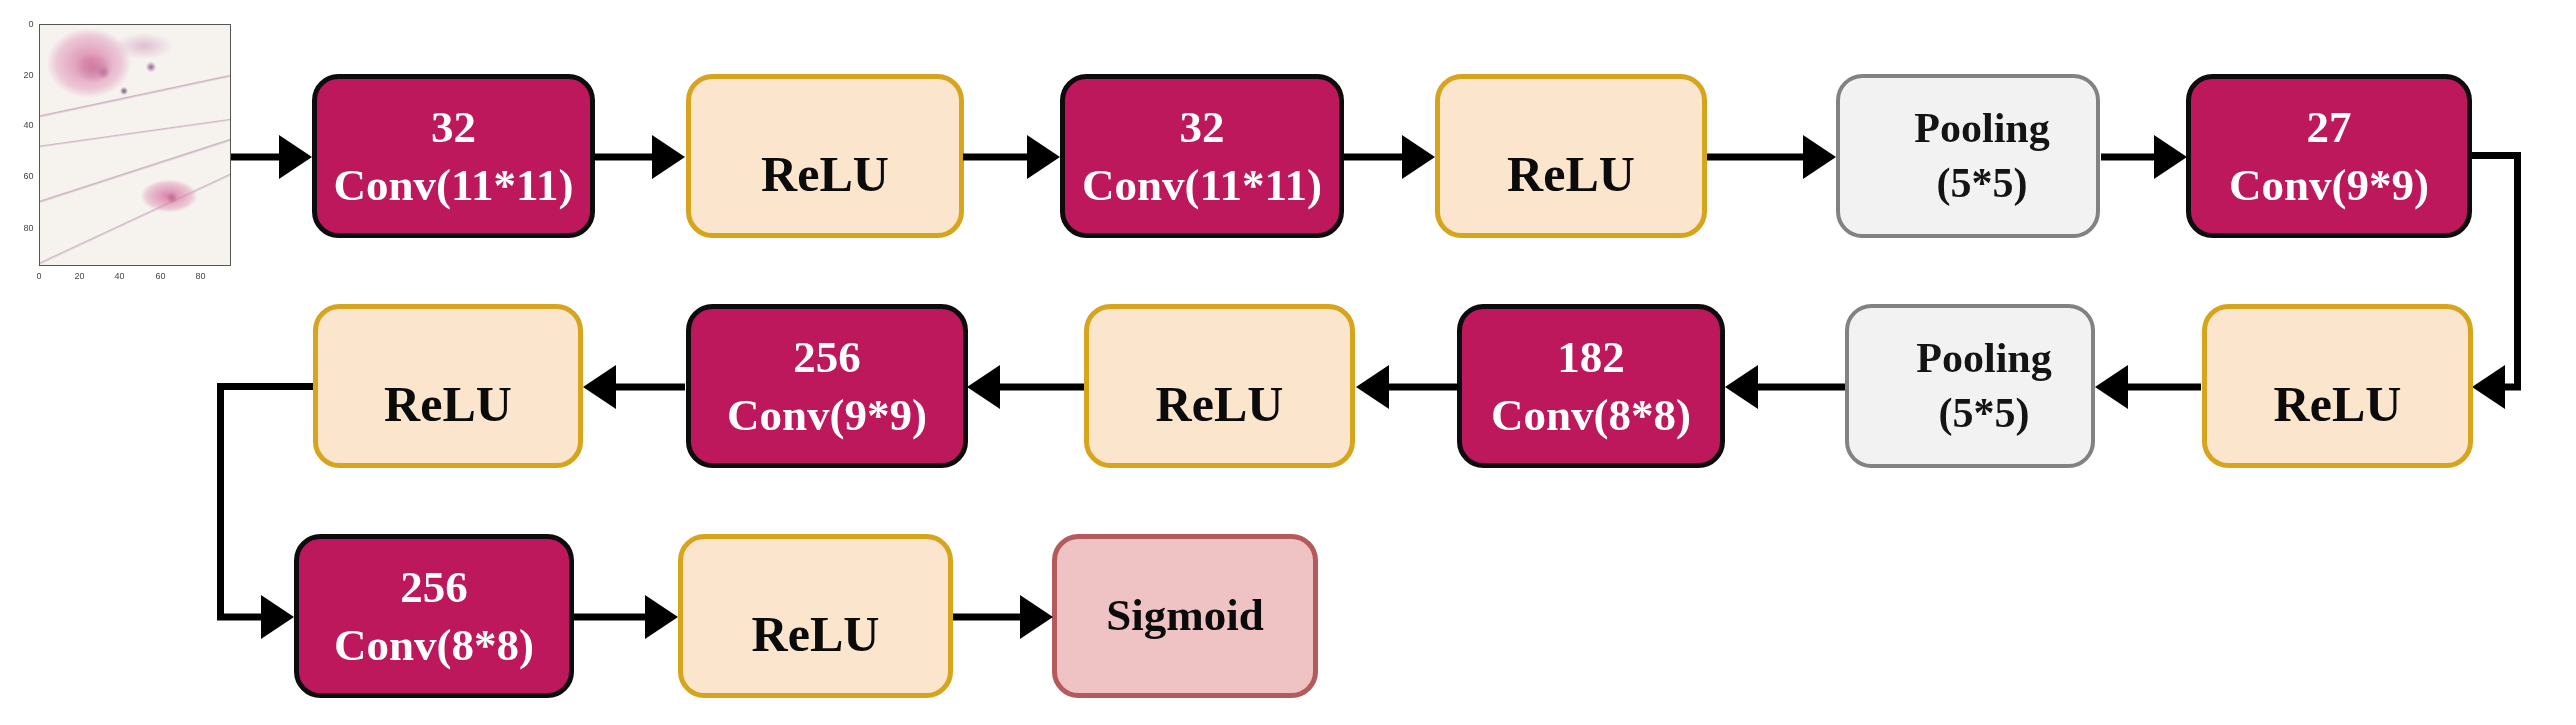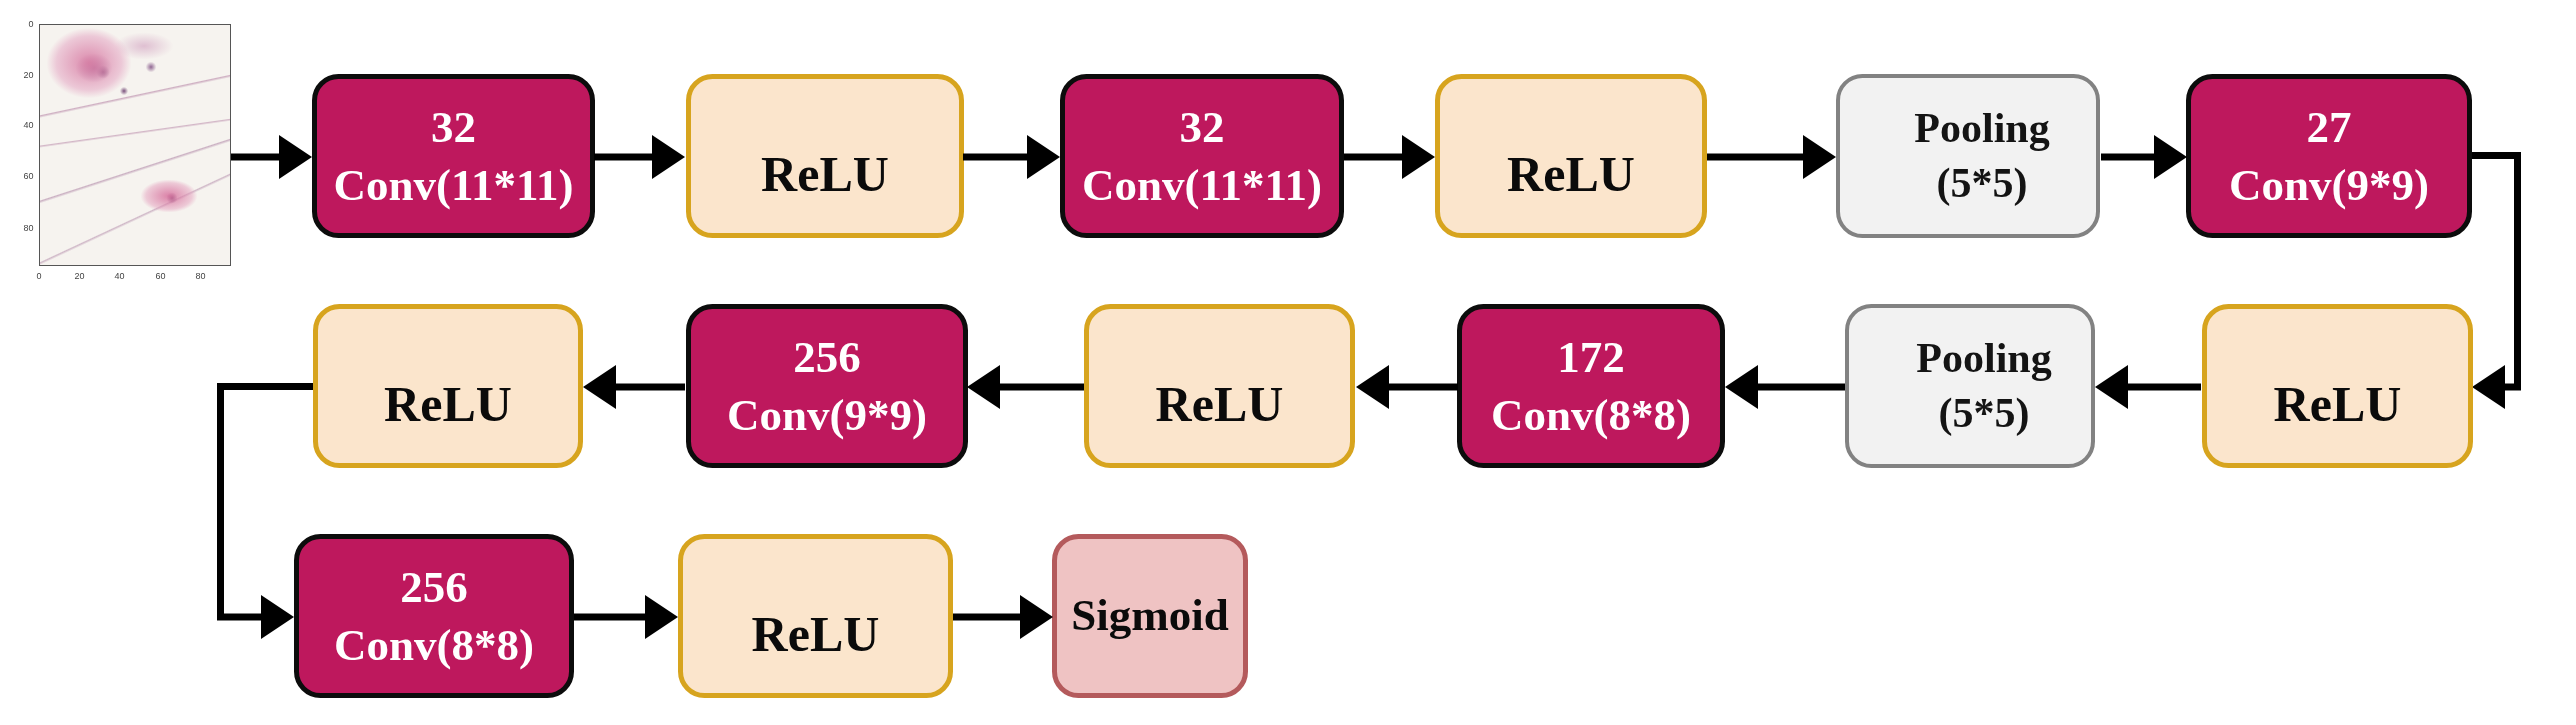--- a/index.html
+++ b/index.html
@@ -107,21 +107,21 @@
     <span class="ln">ReLU</span>
   </div>
   <div class="block conv r2" style="left:686px;width:282px;">
     <span class="ln">256</span>
     <span class="ln">Conv(9*9)</span>
   </div>
   <div class="block relu r2" style="left:1084px;width:271px;">
     <span class="ln">ReLU</span>
   </div>
   <div class="block conv r2" style="left:1457px;width:268px;">
-    <span class="ln">172</span>
+    <span class="ln">182</span>
     <span class="ln">Conv(8*8)</span>
   </div>
   <div class="block pool r2" style="left:1845px;width:250px;">
     <span class="ln">Pooling</span>
     <span class="ln">(5*5)</span>
   </div>
   <div class="block relu r2" style="left:2202px;width:271px;">
     <span class="ln">ReLU</span>
   </div>
 
@@ -135,21 +135,21 @@
   <div class="vline" style="left:217px;top:383px;width:7px;height:237px;"></div>
   <div class="harrow right" style="left:217px;top:594px;width:77px;"></div>
 
   <div class="block conv r3" style="left:294px;width:280px;">
     <span class="ln">256</span>
     <span class="ln">Conv(8*8)</span>
   </div>
   <div class="block relu r3" style="left:678px;width:275px;">
     <span class="ln">ReLU</span>
   </div>
-  <div class="block sig r3" style="left:1052px;width:196px;">
+  <div class="block sig r3" style="left:1052px;width:266px;">
     <span class="ln">Sigmoid</span>
   </div>
 
   <div class="harrow right" style="left:574px;top:594px;width:104px;"></div>
   <div class="harrow right" style="left:953px;top:594px;width:100px;"></div>
 
 </div>
 
 
 </body></html>

